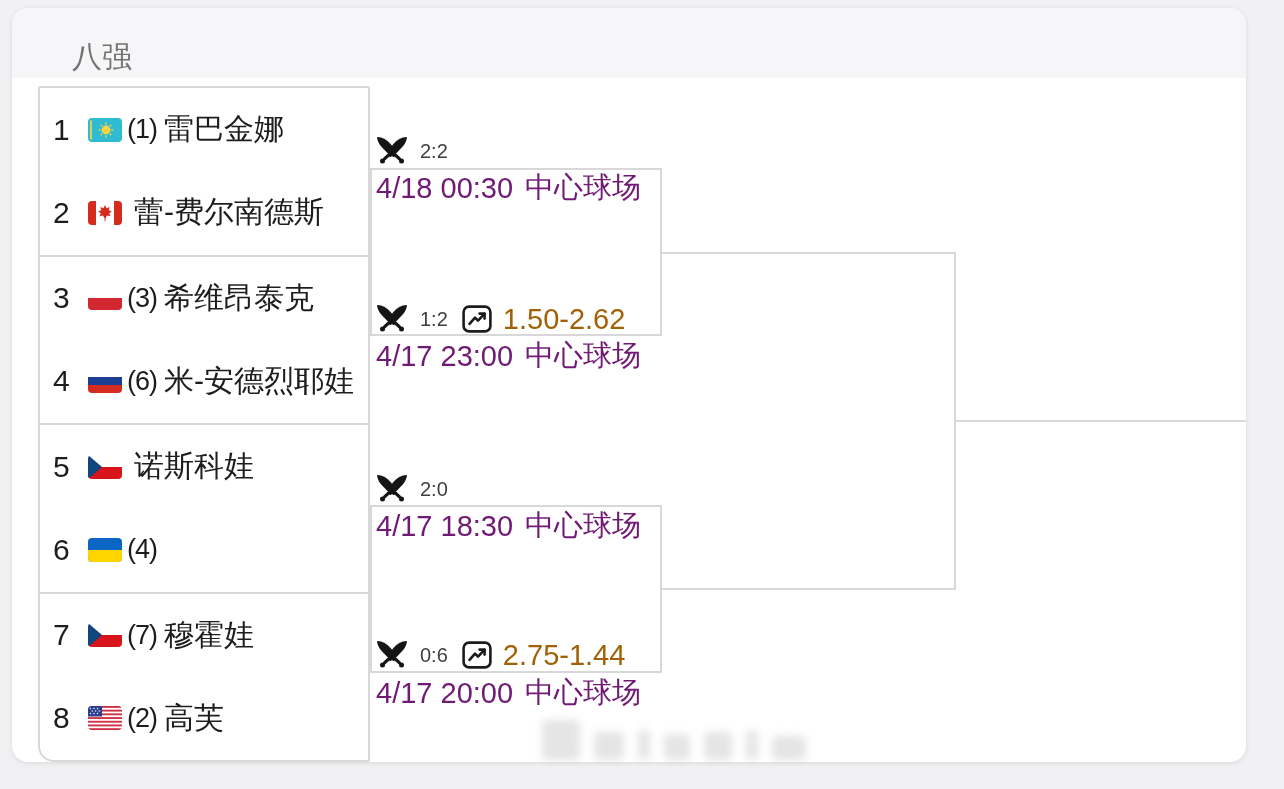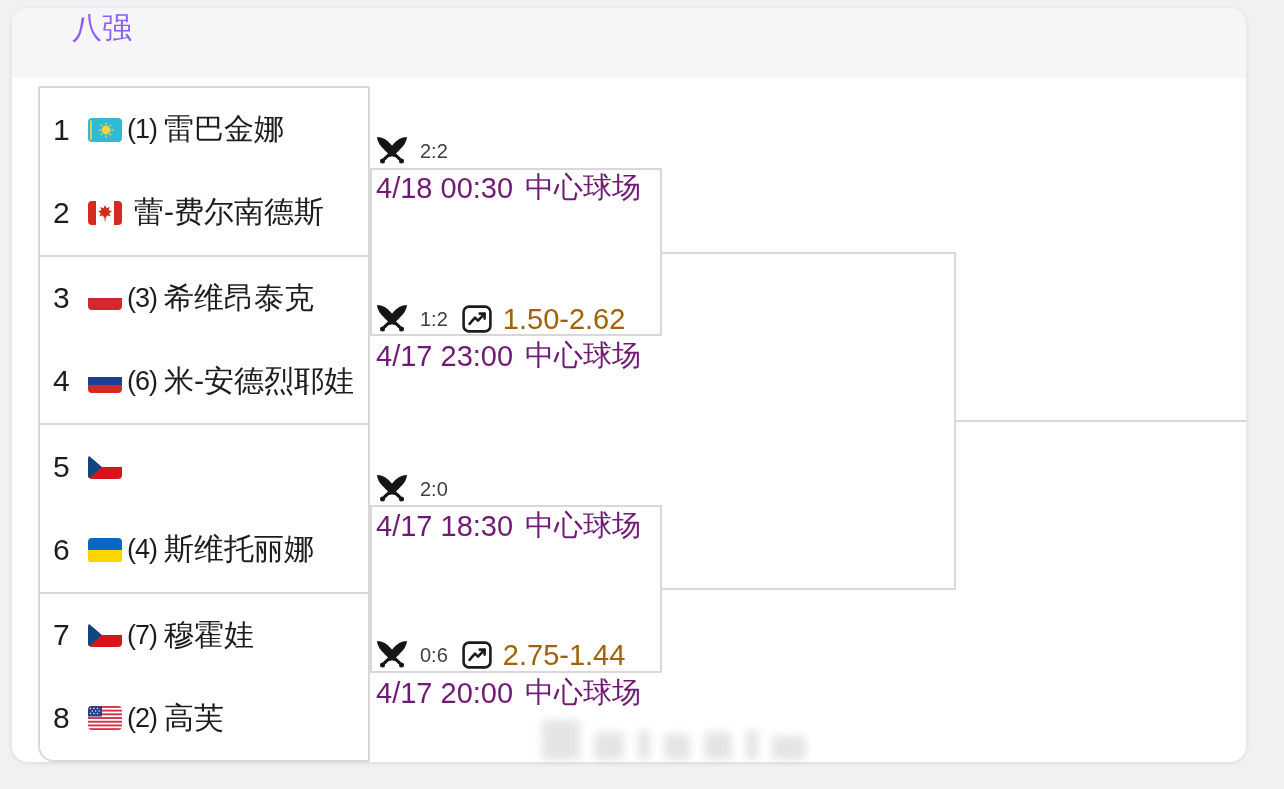--- a/index.html
+++ b/index.html
@@ -9,22 +9,22 @@
     font-family:"Liberation Sans","DejaVu Sans",sans-serif;
   }
   .card{
     position:absolute;left:12px;top:8px;width:1234px;height:754px;
     background:#ffffff;border-radius:16px;
     box-shadow:0 1px 5px rgba(0,0,0,.10);
   }
   .title-band{
     position:absolute;left:0;top:0;right:0;height:70px;
     background:#f6f6f8;border-radius:16px 16px 0 0;
-    display:flex;align-items:flex-start;padding-left:60px;box-sizing:border-box;
-    font-size:30px;color:#8b5cf6;
+    display:flex;align-items:flex-end;padding-left:60px;box-sizing:border-box;
+    font-size:30px;color:#737373;
   }
   
   .players{
     position:absolute;left:26px;top:78px;width:332px;height:676px;
     background:#fff;border:2px solid #d8d8d8;border-radius:2px 2px 2px 16px;
     box-sizing:border-box;display:flex;flex-direction:column;
   }
   .prow{flex:1;display:flex;align-items:center;padding-left:13px;box-sizing:border-box;}
   .pair-end{border-bottom:2px solid #d8d8d8;}
   .pnum{width:26px;font-size:30px;flex:0 0 auto;}
@@ -205,28 +205,28 @@
         </svg>
       <span class="seed">(6)</span>
       <span class="pname">米-安德烈耶娃</span>
     </div>
     <div class="prow">
       <span class="pnum">5</span>
       <svg class="flag" width="34" height="24">
           <use href="#f-czech"></use>
         </svg>
       <span class="seed"></span>
+      <span class="pname">诺斯科娃</span>
     </div>
     <div class="prow pair-end">
       <span class="pnum">6</span>
       <svg class="flag" width="34" height="24">
           <use href="#f-ukraine"></use>
         </svg>
       <span class="seed">(4)</span>
-      <span class="pname">斯维托丽娜</span>
     </div>
     <div class="prow">
       <span class="pnum">7</span>
       <svg class="flag" width="34" height="24">
           <use href="#f-czech"></use>
         </svg>
       <span class="seed">(7)</span>
       <span class="pname">穆霍娃</span>
     </div>
     <div class="prow">

